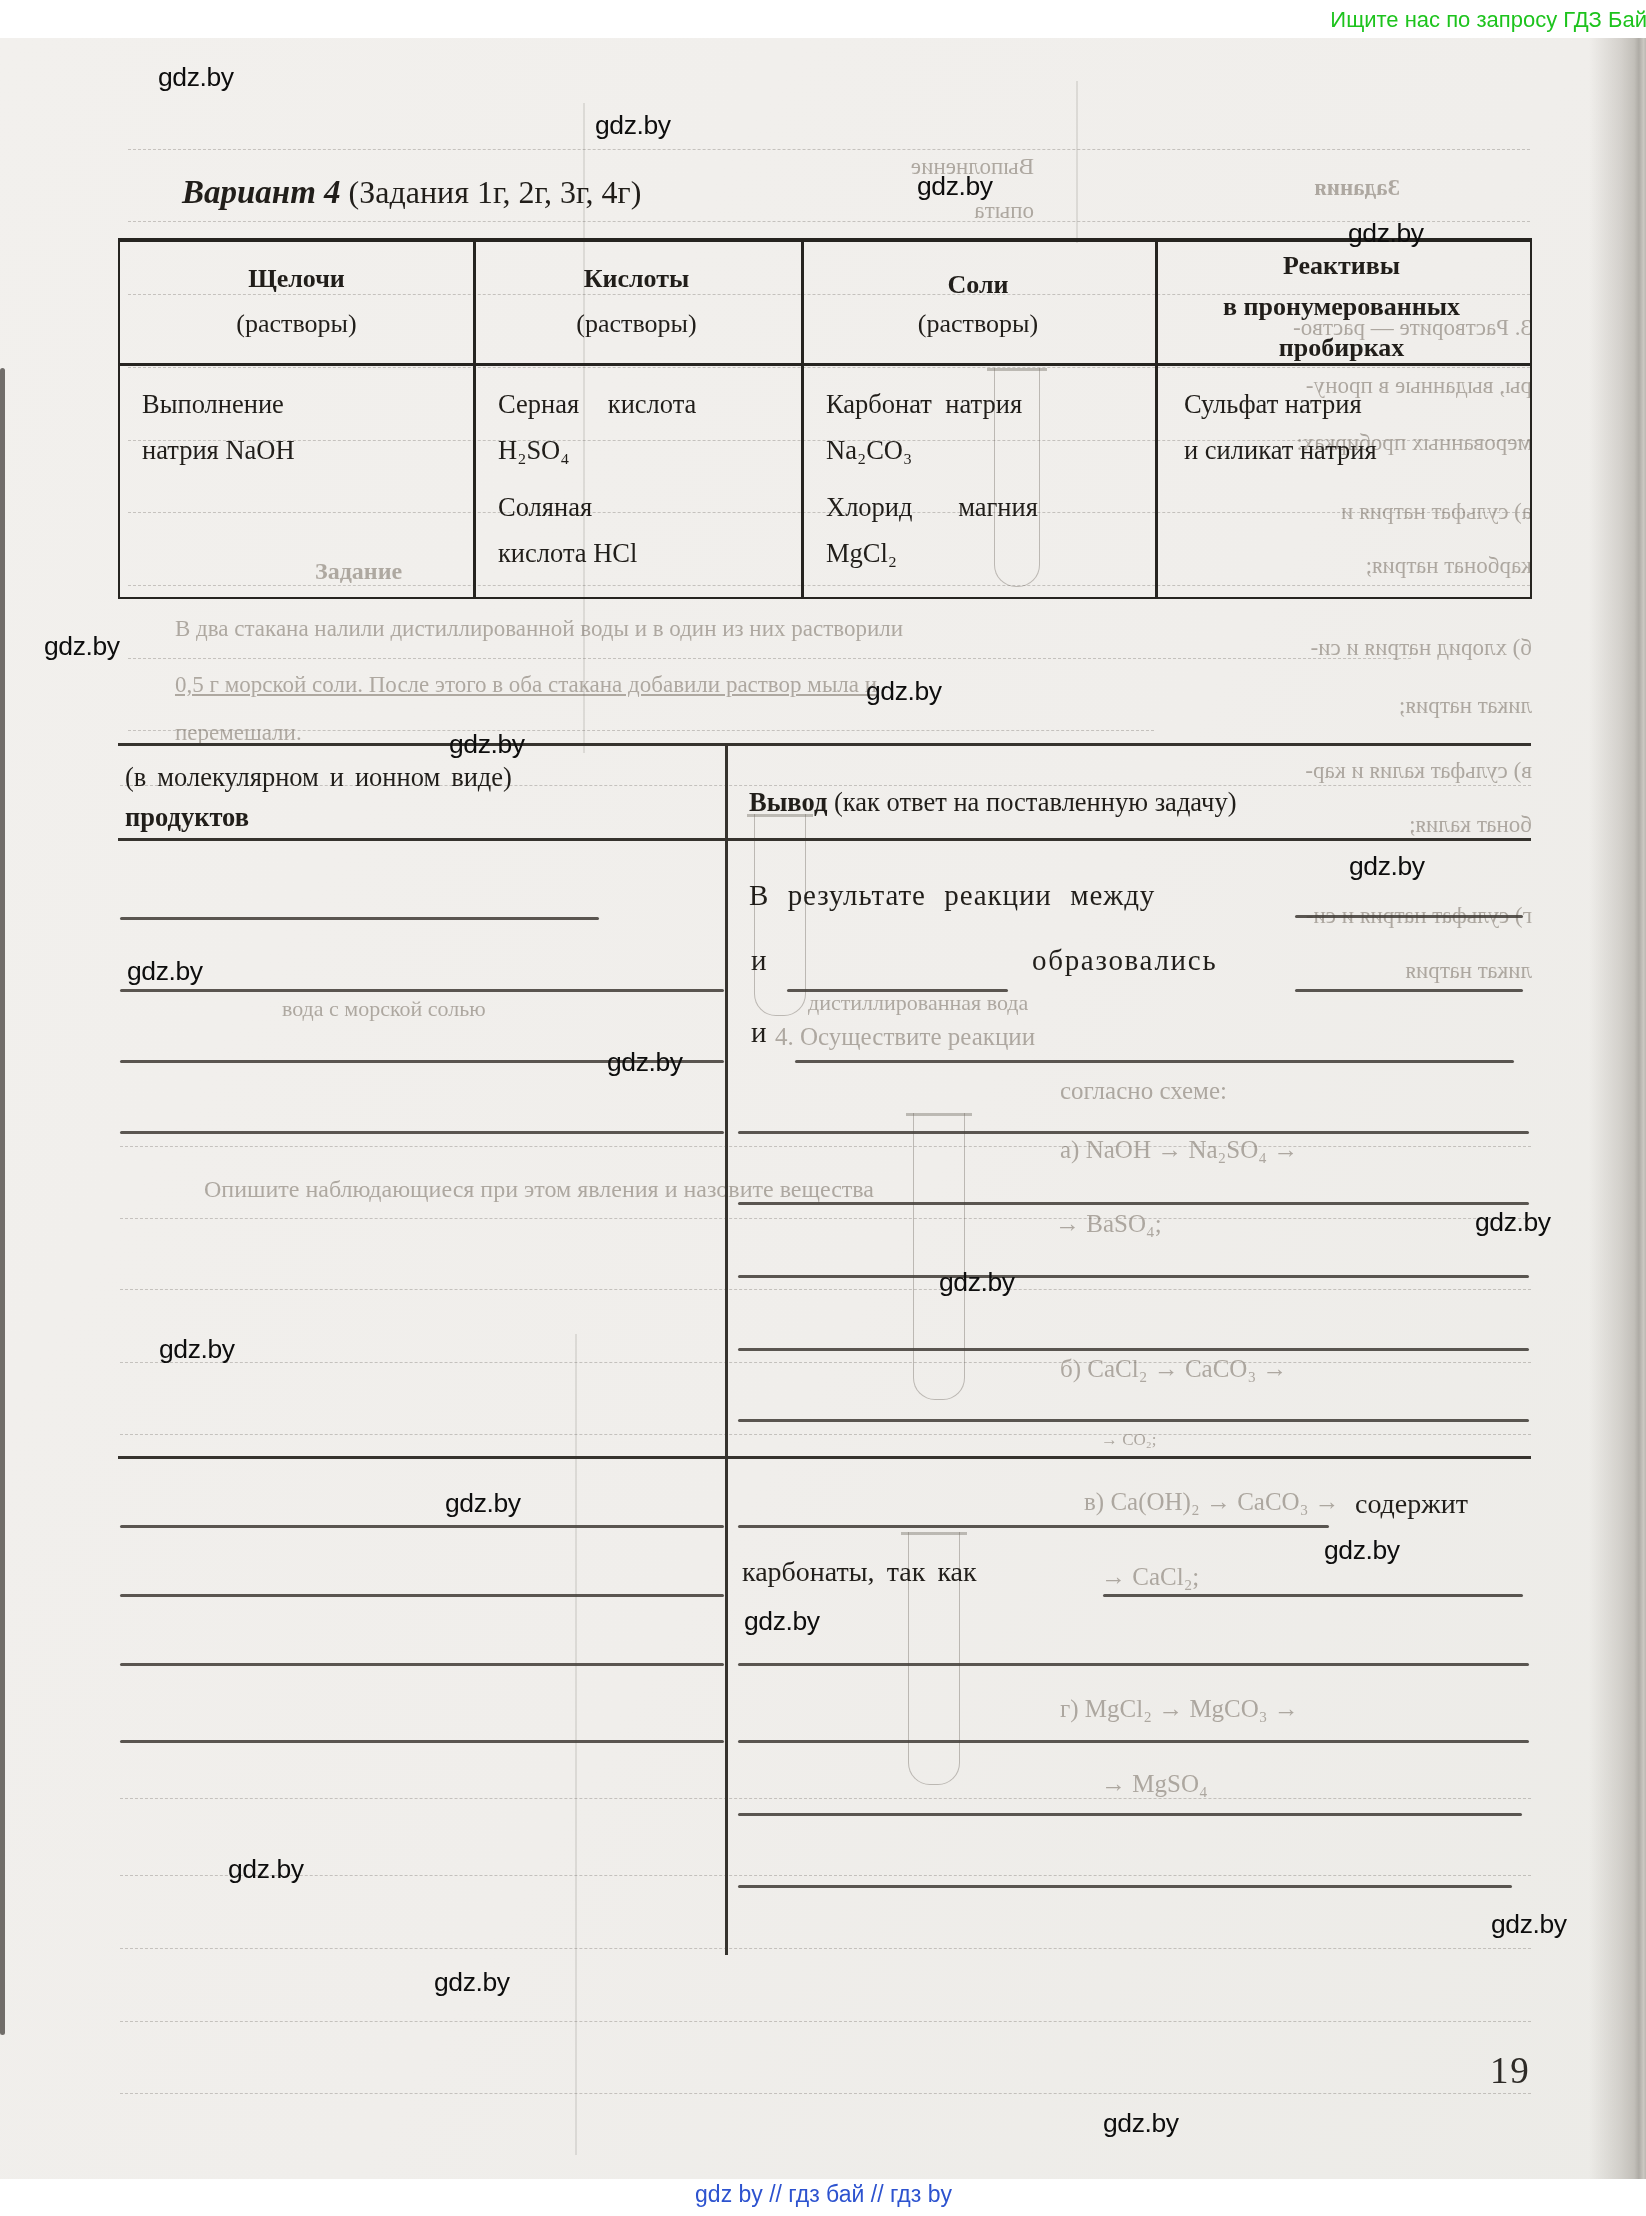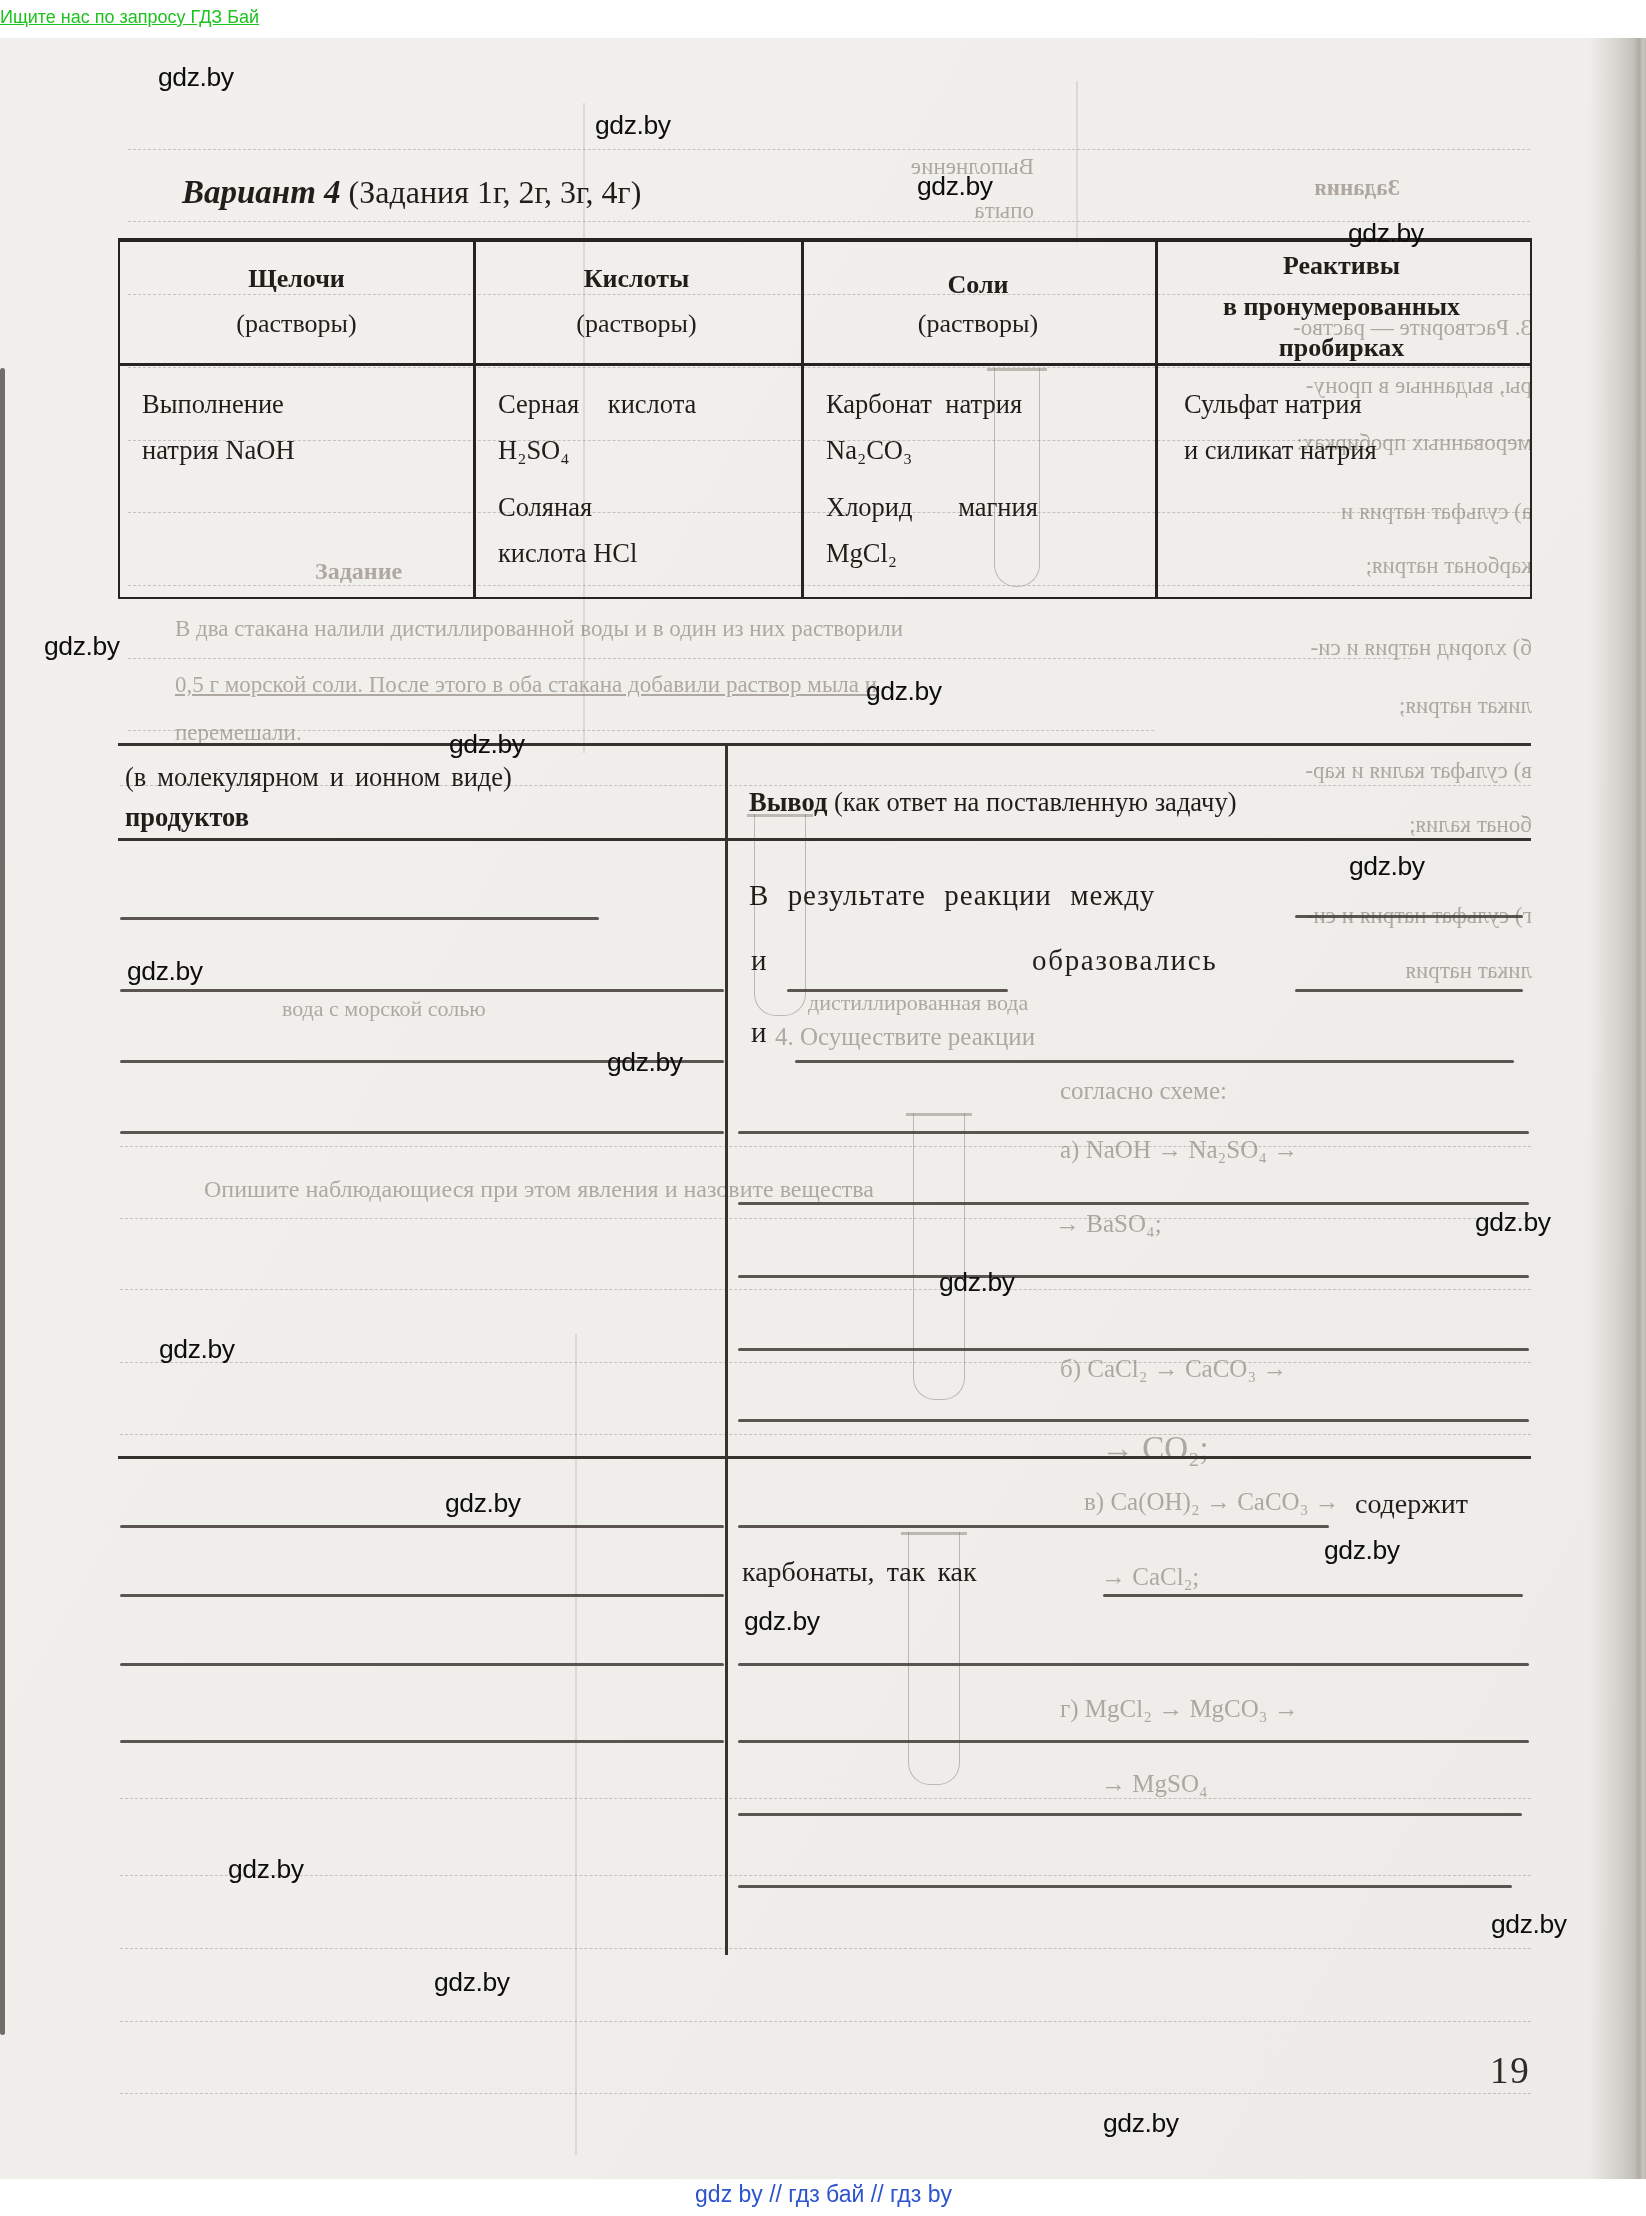--- a/index.html
+++ b/index.html
@@ -6,22 +6,22 @@
   #canvas{position:relative;width:1647px;height:2216px;overflow:hidden;background:#ffffff;
           font-family:"Liberation Serif","DejaVu Serif",serif;color:#211e1a;}
   .abs{position:absolute;}
   
   #paper{position:absolute;left:0;top:38px;width:1647px;height:2141px;
          background:linear-gradient(120deg,#f2f0ed 0%,#f0eeeb 55%,#ecebe7 100%);}
   #paper-right-edge{position:absolute;right:0;top:38px;width:58px;height:2141px;
          background:linear-gradient(to right,rgba(180,175,168,0) 0%,rgba(160,155,147,.35) 55%,#c2bfb9 78%,#aeaba5 86%,#cac7c1 94%,#b5b2ac 100%);}
   #paper-left-edge{position:absolute;left:0;top:368px;width:5.1px;height:1667px;background:#45423d;opacity:.75;border-radius:2.6px;}
   
-  .promo{left:0;right:0;top:6.8px;text-align:left;font-family:"Liberation Sans","DejaVu Sans",sans-serif;
-         font-size:18px;color:#1dc31d;text-decoration:underline;}
+  .promo{left:0;right:0;top:6.8px;text-align:right;font-family:"Liberation Sans","DejaVu Sans",sans-serif;
+         font-size:22px;color:#1dc31d;}
   .footer{left:0;right:0;top:2181px;text-align:center;font-family:"Liberation Sans","DejaVu Sans",sans-serif;
          font-size:23px;color:#2d53cf;}
   
   .wm{position:absolute;font-family:"Liberation Sans","DejaVu Sans",sans-serif;font-size:26.5px;color:#0d0d0d;
       letter-spacing:-0.4px;white-space:nowrap;}
   
   .title{left:182px;top:174px;font-size:32px;white-space:nowrap;}
   .title b{font-style:italic;font-weight:700;font-size:33px;}
   
   #tbl{left:118px;top:238px;width:1410px;height:355px;border:2.6px solid #262420;border-top-width:4.3px;}
@@ -74,21 +74,21 @@
       <div class="bleed" style="left: 175px; top: 672px; text-decoration: underline;">0,5 г морской соли. После этого в оба стакана добавили раствор мыла и</div>
       <div class="bleed" style="left: 175px; top: 720px;">перемешали.</div>
       <div class="bleed" style="left: 282px; top: 996px; font-size: 22px;">вода с морской солью</div>
       <div class="bleed" style="left: 808px; top: 990px; font-size: 22px;">дистиллированная вода</div>
       <div class="bleed" style="left: 204px; top: 1176px; font-size: 24px; ">Опишите наблюдающиеся при этом явления и назовите вещества</div>
       <div class="bleed" style="left: 775px; top: 1023px; font-size: 25px;">4. Осуществите реакции</div>
       <div class="bleed" style="left: 1060px; top: 1077px; font-size: 25px;">согласно схеме:</div>
       <div class="bleed" style="left: 1060px; top: 1136px; font-size: 25px;">а) NaOH → Na₂SO₄ →</div>
       <div class="bleed" style="left: 1055px; top: 1210px; font-size: 25px;">→ BaSO₄;</div>
       <div class="bleed" style="left: 1060px; top: 1355px; font-size: 25px;">б) CaCl₂ → CaCO₃ →</div>
-      <div class="bleed" style="left: 1101px; top: 1430px; font-size: 33px;">→ CO₂;</div>
+      <div class="bleed" style="left: 1101px; top: 1430px; font-size: 17px;">→ CO₂;</div>
       <div class="bleed" style="left: 1056px; top: 1488px; font-size: 25px; margin-left: 28px;">в) Ca(OH)₂ → CaCO₃ →</div>
       <div class="bleed" style="left: 1101px; top: 1563px; font-size: 25px;">→ CaCl₂;</div>
       <div class="bleed" style="left: 1060px; top: 1695px; font-size: 25px;">г) MgCl₂ → MgCO₃ →</div>
       <div class="bleed" style="left: 1101px; top: 1770px; font-size: 25px;">→ MgSO₄</div>
       <div class="tube" style="left: 994px; top: 368px; width: 44px; height: 218px;"></div>
       <div class="tube" style="left: 754px; top: 814px; width: 50px; height: 201px;"></div>
       <div class="tube" style="left: 913px; top: 1113px; width: 50px; height: 286px;"></div>
       <div class="tube" style="left: 908px; top: 1532px; width: 50px; height: 252px;"></div>
     </div>
 

